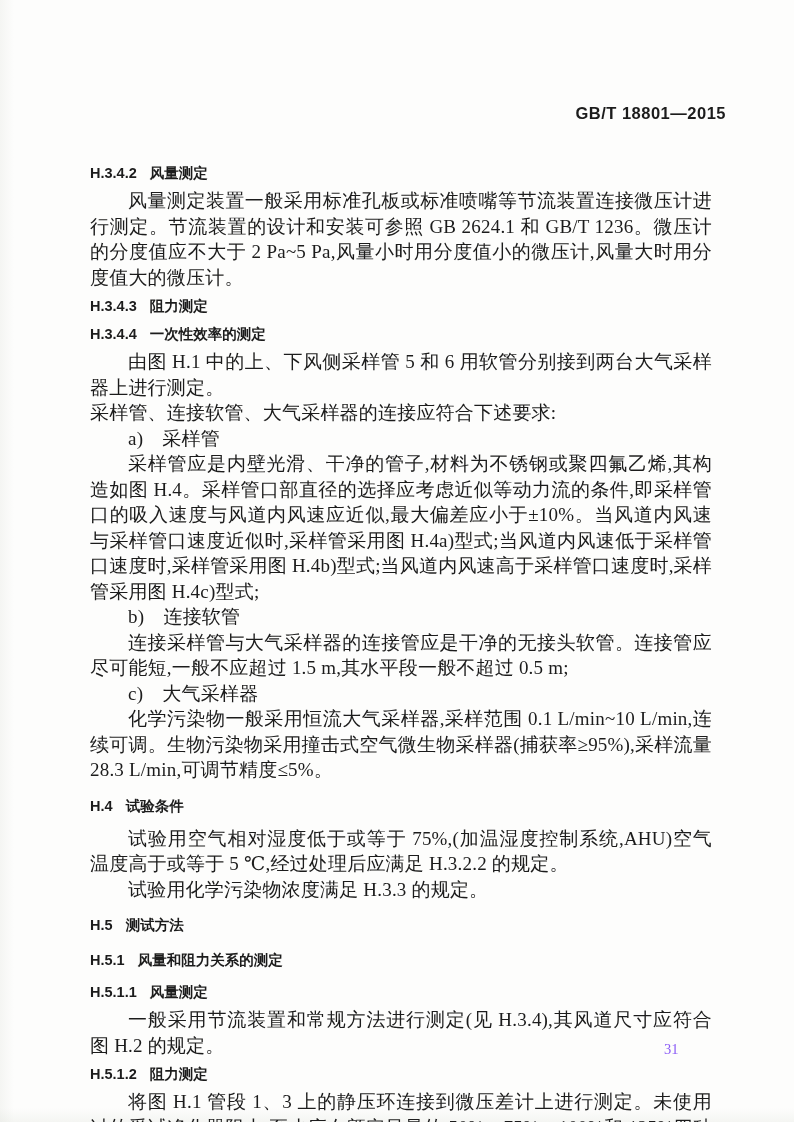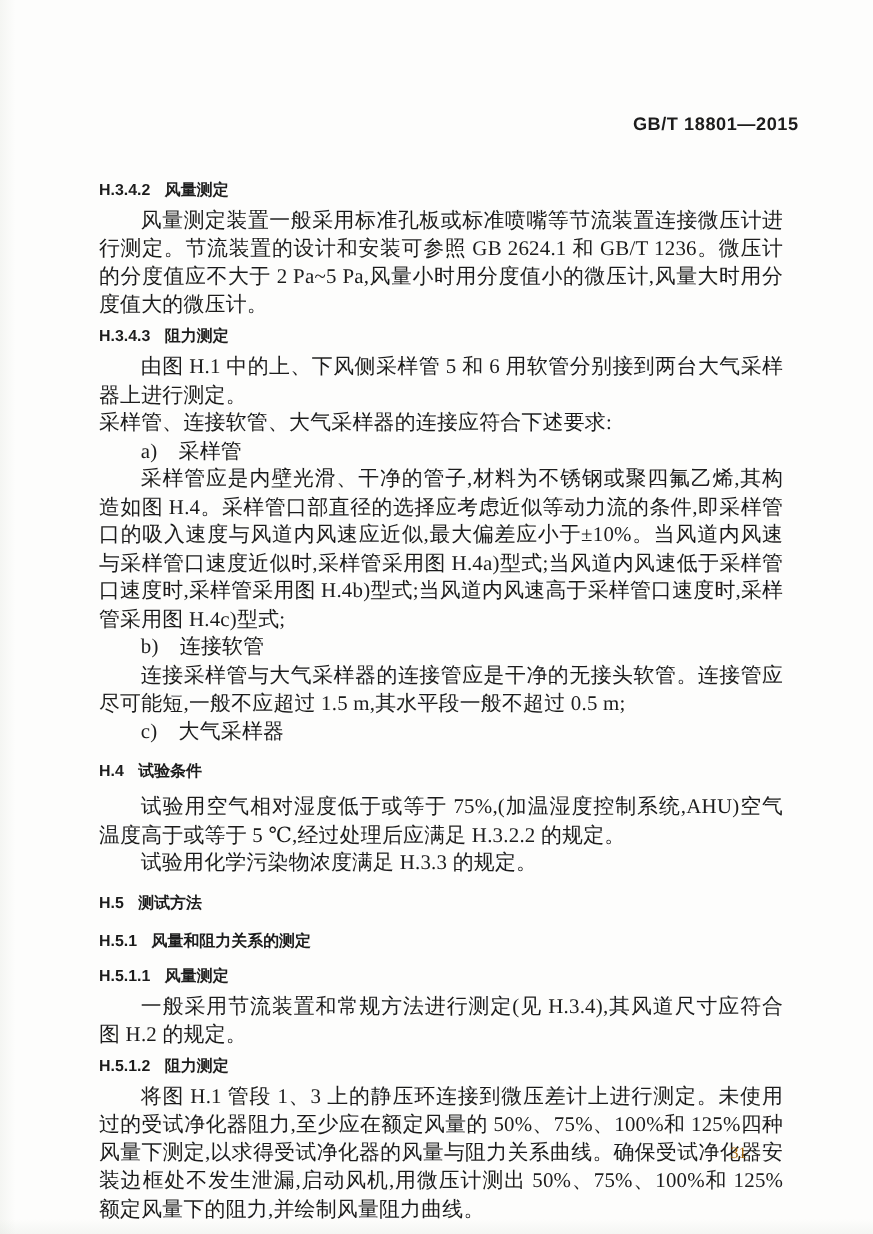--- a/index.html
+++ b/index.html
@@ -60,48 +60,52 @@
     letter-spacing: 0.2px;
   }
   p.indent { text-indent: 2em; }
   p.flush  { text-indent: 0; }
   p.item   { padding-left: 2em; }
   .page-number {
     position: absolute;
     top: 1041px;
     left: 664px;
     font-size: 14.5px;
-    color: #a16207;
+    color: #8b5cf6;
   }
 </style>
 </head>
 <body>
 
 <div class="paper"></div>
 
 <div class="doc-header">GB/T 18801—2015</div>
 
 <div class="content">
 
   <div class="sec-heading">
     <span class="sec-num">H.3.4.2</span><span>风量测定</span>
   </div>
   <p class="indent">风量测定装置一般采用标准孔板或标准喷嘴等节流装置连接微压计进行测定。节流装置的设计和安装可参照 GB 2624.1 和 GB/T 1236。微压计的分度值应不大于 2 Pa~5 Pa,风量小时用分度值小的微压计,风量大时用分度值大的微压计。</p>
 
   <div class="sec-heading">
     <span class="sec-num">H.3.4.3</span><span>阻力测定</span>
   </div>
 
+  <div class="sec-heading">
+    <span class="sec-num">H.3.4.4</span><span>一次性效率的测定</span>
+  </div>
   <p class="indent">由图 H.1 中的上、下风侧采样管 5 和 6 用软管分别接到两台大气采样器上进行测定。</p>
   <p class="flush">采样管、连接软管、大气采样器的连接应符合下述要求:</p>
   <p class="item">a)　采样管</p>
   <p class="indent">采样管应是内壁光滑、干净的管子,材料为不锈钢或聚四氟乙烯,其构造如图 H.4。采样管口部直径的选择应考虑近似等动力流的条件,即采样管口的吸入速度与风道内风速应近似,最大偏差应小于±10%。当风道内风速与采样管口速度近似时,采样管采用图 H.4a)型式;当风道内风速低于采样管口速度时,采样管采用图 H.4b)型式;当风道内风速高于采样管口速度时,采样管采用图 H.4c)型式;</p>
   <p class="item">b)　连接软管</p>
   <p class="indent">连接采样管与大气采样器的连接管应是干净的无接头软管。连接管应尽可能短,一般不应超过 1.5 m,其水平段一般不超过 0.5 m;</p>
   <p class="item">c)　大气采样器</p>
+  <p class="indent">化学污染物一般采用恒流大气采样器,采样范围 0.1 L/min~10 L/min,连续可调。生物污染物采用撞击式空气微生物采样器(捕获率≥95%),采样流量 28.3 L/min,可调节精度≤5%。</p>
 
   <div class="sec-heading lvl2">
     <span class="sec-num">H.4</span><span>试验条件</span>
   </div>
   <p class="indent">试验用空气相对湿度低于或等于 75%,(加温湿度控制系统,AHU)空气温度高于或等于 5 ℃,经过处理后应满足 H.3.2.2 的规定。</p>
   <p class="indent">试验用化学污染物浓度满足 H.3.3 的规定。</p>
 
   <div class="sec-heading lvl2">
     <span class="sec-num">H.5</span><span>测试方法</span>
   </div>

